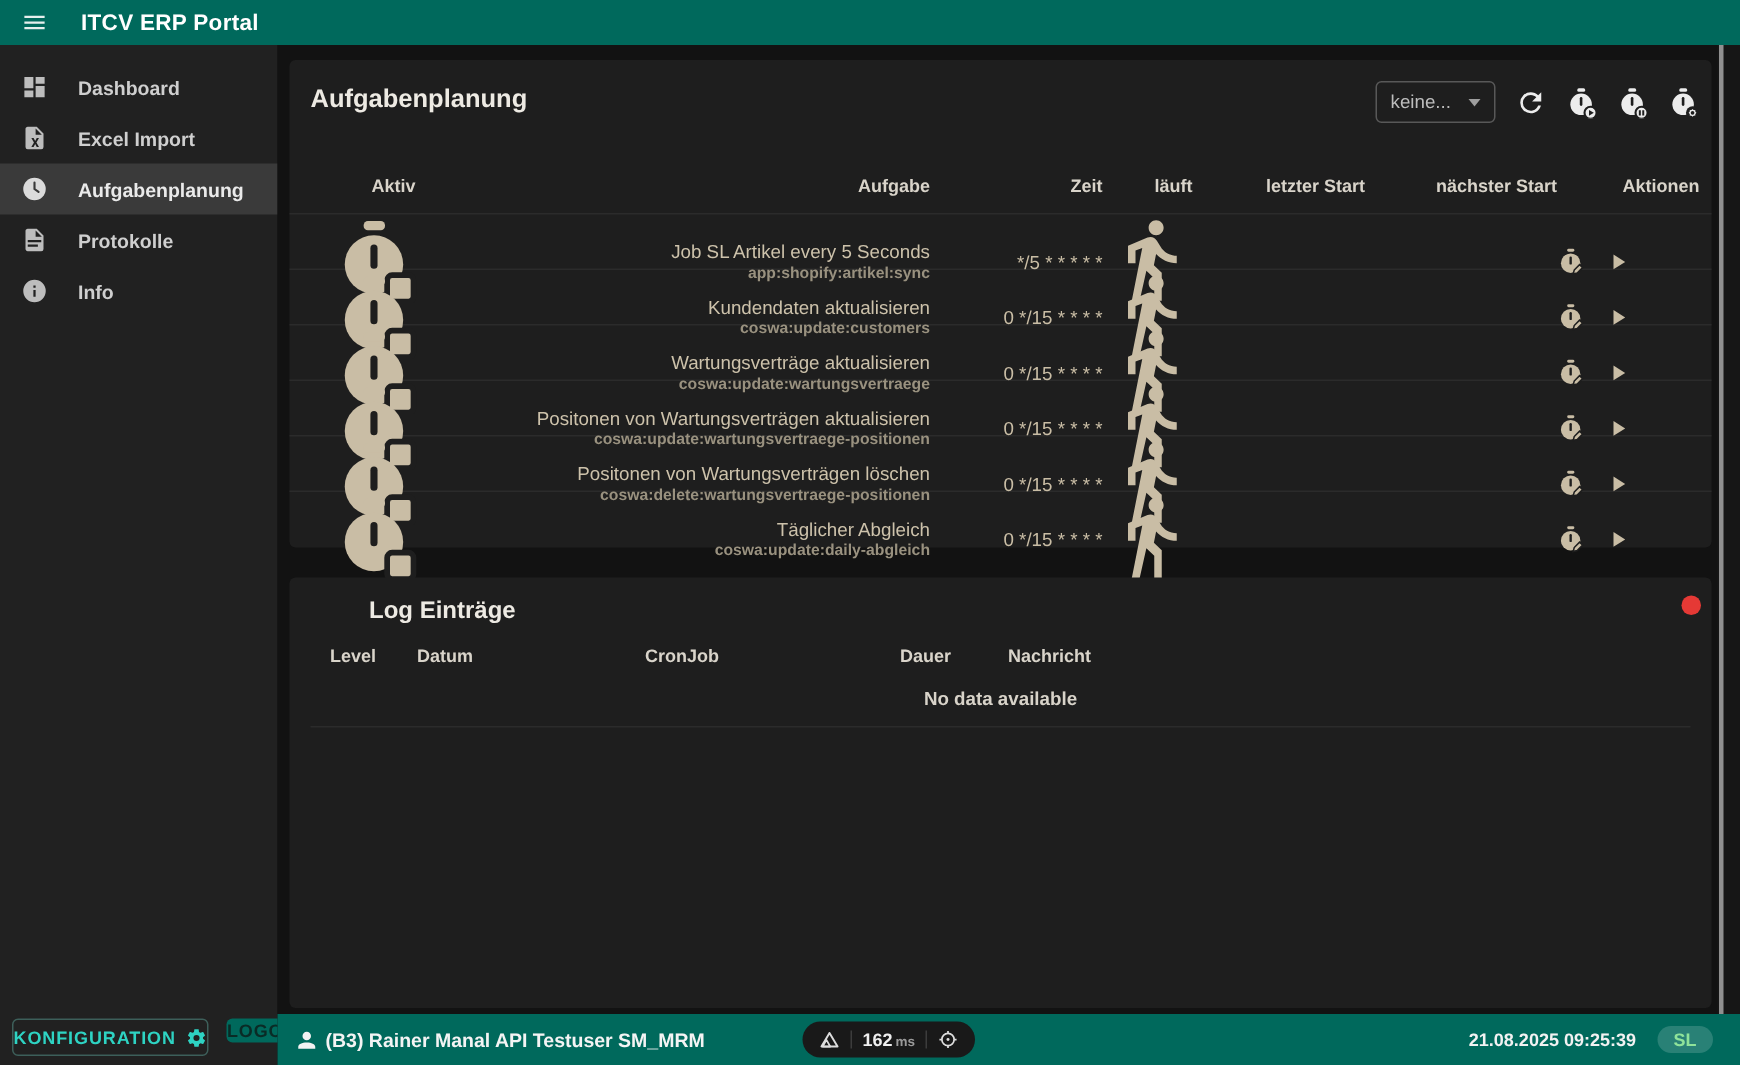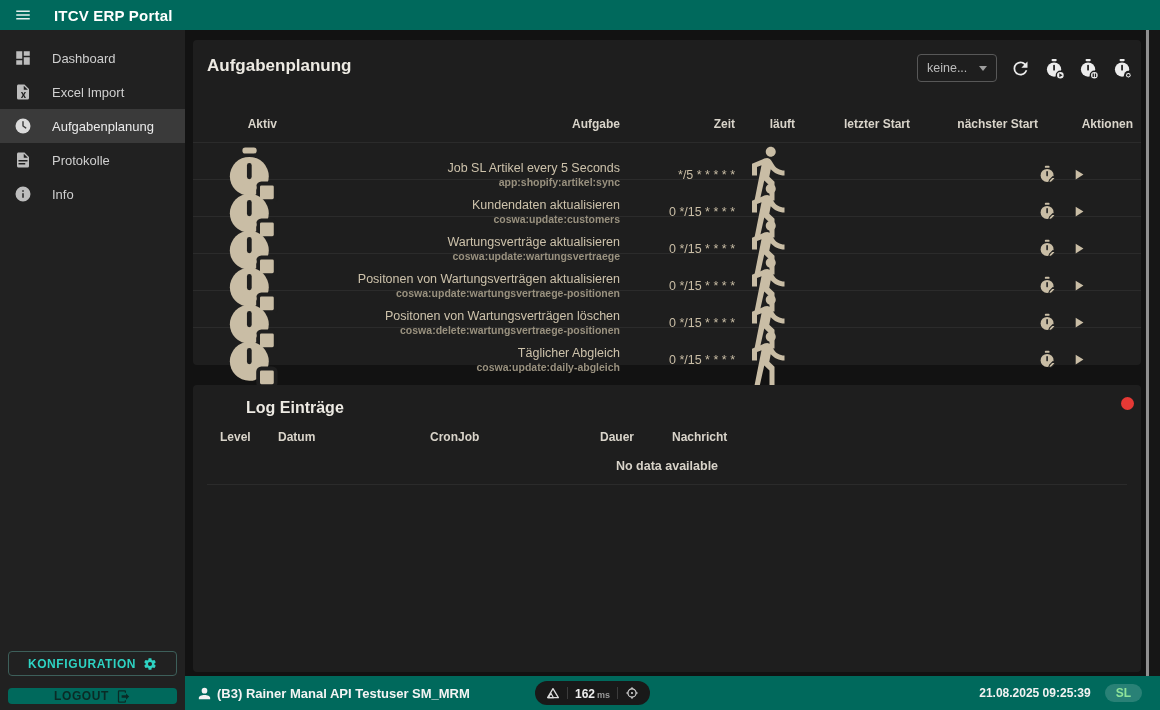--- a/index.html
+++ b/index.html
@@ -8,26 +8,26 @@
 
   
   .topbar { height:30px; background:#00695C; display:flex; align-items:center; padding:0 14px; gap:22px; flex:none; }
   .topbar .burger { width:18px; height:18px; color:#E6EFED; cursor:pointer; }
   .topbar .title { color:#FFFFFF; font-size:15px; font-weight:700; letter-spacing:.2px; }
 
   .layout { flex:1; display:flex; min-height:0; }
 
   
   .sidebar { width:185px; background:#212121; display:flex; flex-direction:column; flex:none; }
-  .nav { margin-top:11px; }
+  .nav { margin-top:11px;font-weight:bold; }
   .nav-item { height:34px; display:flex; align-items:center; gap:20px; padding-left:14px; color:#CFCFCF; font-size:13px; cursor:pointer; }
   .nav-item .nicon { width:18px; height:18px; color:#BDBDBD; flex:none; }
   .nav-item.selected { background:#3A3A3A; color:#EAEAEA; }
   .nav-item.selected .nicon { color:#DBDBDB; }
-  .side-bottom { margin-top:auto; padding:0 8px 6px 8px; display:flex; flex-direction:column; gap:12px; }
+  .side-bottom { margin-top:auto; padding:0 8px 6px 8px; display:flex; flex-direction:row; gap:12px; }
   .btn { height:25px; border-radius:4px; font-size:12px; font-weight:700; letter-spacing:.6px; display:flex; align-items:center; justify-content:center; gap:7px; cursor:pointer; }
   .btn-konfig { border:1px solid #3D5F5A; color:#2ED3C3; background:transparent; }
   .btn-konfig .bicon { width:14px; height:14px; }
   .btn-logout { background:#00695C; color:#0A2B26; height:16px; }
   .btn-logout .bicon { width:15px; height:15px; }
 
   
   .main { flex:1; position:relative; display:flex; flex-direction:column; background:#121212; min-width:0; }
   .content { flex:1; padding:10px 19px 0 8px; display:flex; flex-direction:column; min-height:0; }
   .card { background:#1E1E1E; border-radius:4px; }

